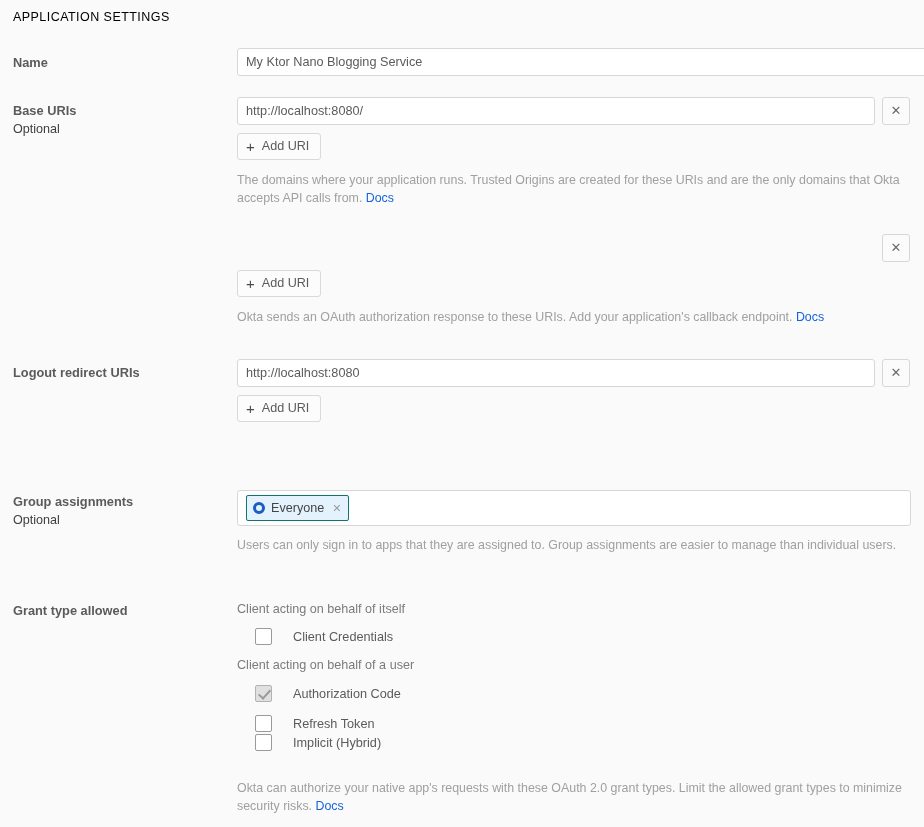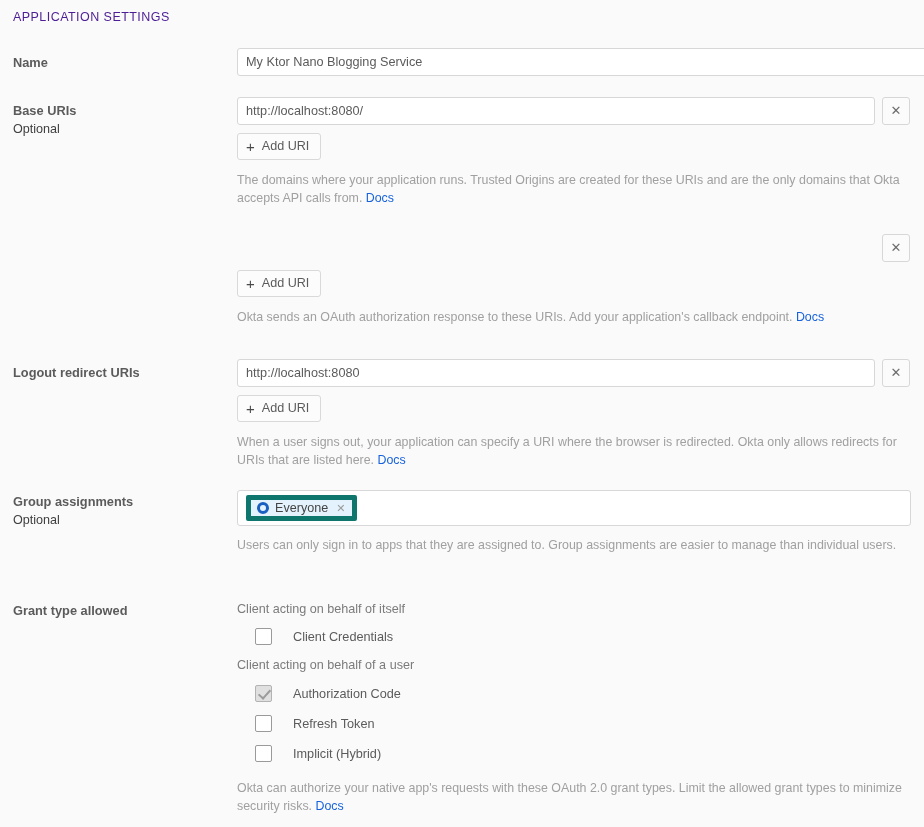--- a/index.html
+++ b/index.html
@@ -16,21 +16,21 @@
     background: #fafafa;
     overflow: hidden;
   }
 
   
   .section-title {
     position: absolute;
     left: 13px; top: 10px;
     font-size: 12.5px;
     letter-spacing: 0.45px;
-    color: #4c1d95;
+    color: #000000;
     font-weight: 400;
   }
 
   
   .row { position: absolute; left: 0; width: 924px; }
   .label {
     position: absolute;
     left: 13px;
     width: 210px;
     font-size: 12.8px;
@@ -124,21 +124,21 @@
   }
   .chip {
     position: absolute;
     left: 8px; top: 4px;
     height: 26px;
     display: flex;
     align-items: center;
     gap: 6px;
     padding: 0 7px 0 6px;
     background: #e3f2fd;
-    border: 5px solid #0f766e;
+    border: 1px solid #0f766e;
     border-radius: 2px;
     font-size: 12.6px;
     color: #444;
     cursor: pointer;
   }
   .chip .ring {
     width: 12px; height: 12px;
     border: 3px solid #1a5fc0;
     border-radius: 50%;
     flex: none;
@@ -229,24 +229,20 @@
   <div class="row" style="top:359px;height:120px;padding-left:24px;">
     <div class="label" style="top:6px;">
       <span>Logout redirect URIs</span>
     </div>
     <input class="input short" type="text" style="top: 0px;" value="http://localhost:8080">
     <button class="xbtn" style="top:0px;">✕</button>
     <button class="add-uri" style="top:36px;">
       <span class="plus">+</span>
       <span>Add URI</span>
     </button>
-    <div class="hint" style="top:74px;">
-      <span>When a user signs out, your application can specify a URI where the browser is redirected. Okta only allows redirects for URIs that are listed here.</span>
-      <a class="docs">Docs</a>
-    </div>
   </div>
 
   <div class="row" style="top:490px;height:90px;">
     <div class="label" style="top:4px;">
       <span>Group assignments</span>
       <span class="optional">Optional</span>
     </div>
     <div class="chipbox" style="top:0px;">
       <div class="chip">
         <span class="ring"></span>
@@ -276,21 +272,21 @@
     <div class="cbrow" style="top:83px;">
       <span class="cbox checked"></span>
       <span class="cblabel">Authorization Code</span>
     </div>
 
     <div class="cbrow" style="top:113px;">
       <span class="cbox"></span>
       <span class="cblabel">Refresh Token</span>
     </div>
 
-    <div class="cbrow" style="top:143px;">
+    <div class="cbrow" style="top:132px;">
       <span class="cbox"></span>
       <span class="cblabel">Implicit (Hybrid)</span>
     </div>
 
     <div class="hint" style="top:177px;">
       <span>Okta can authorize your native app's requests with these OAuth 2.0 grant types. Limit the allowed grant types to minimize security risks.</span>
       <a class="docs">Docs</a>
     </div>
   </div>
 

